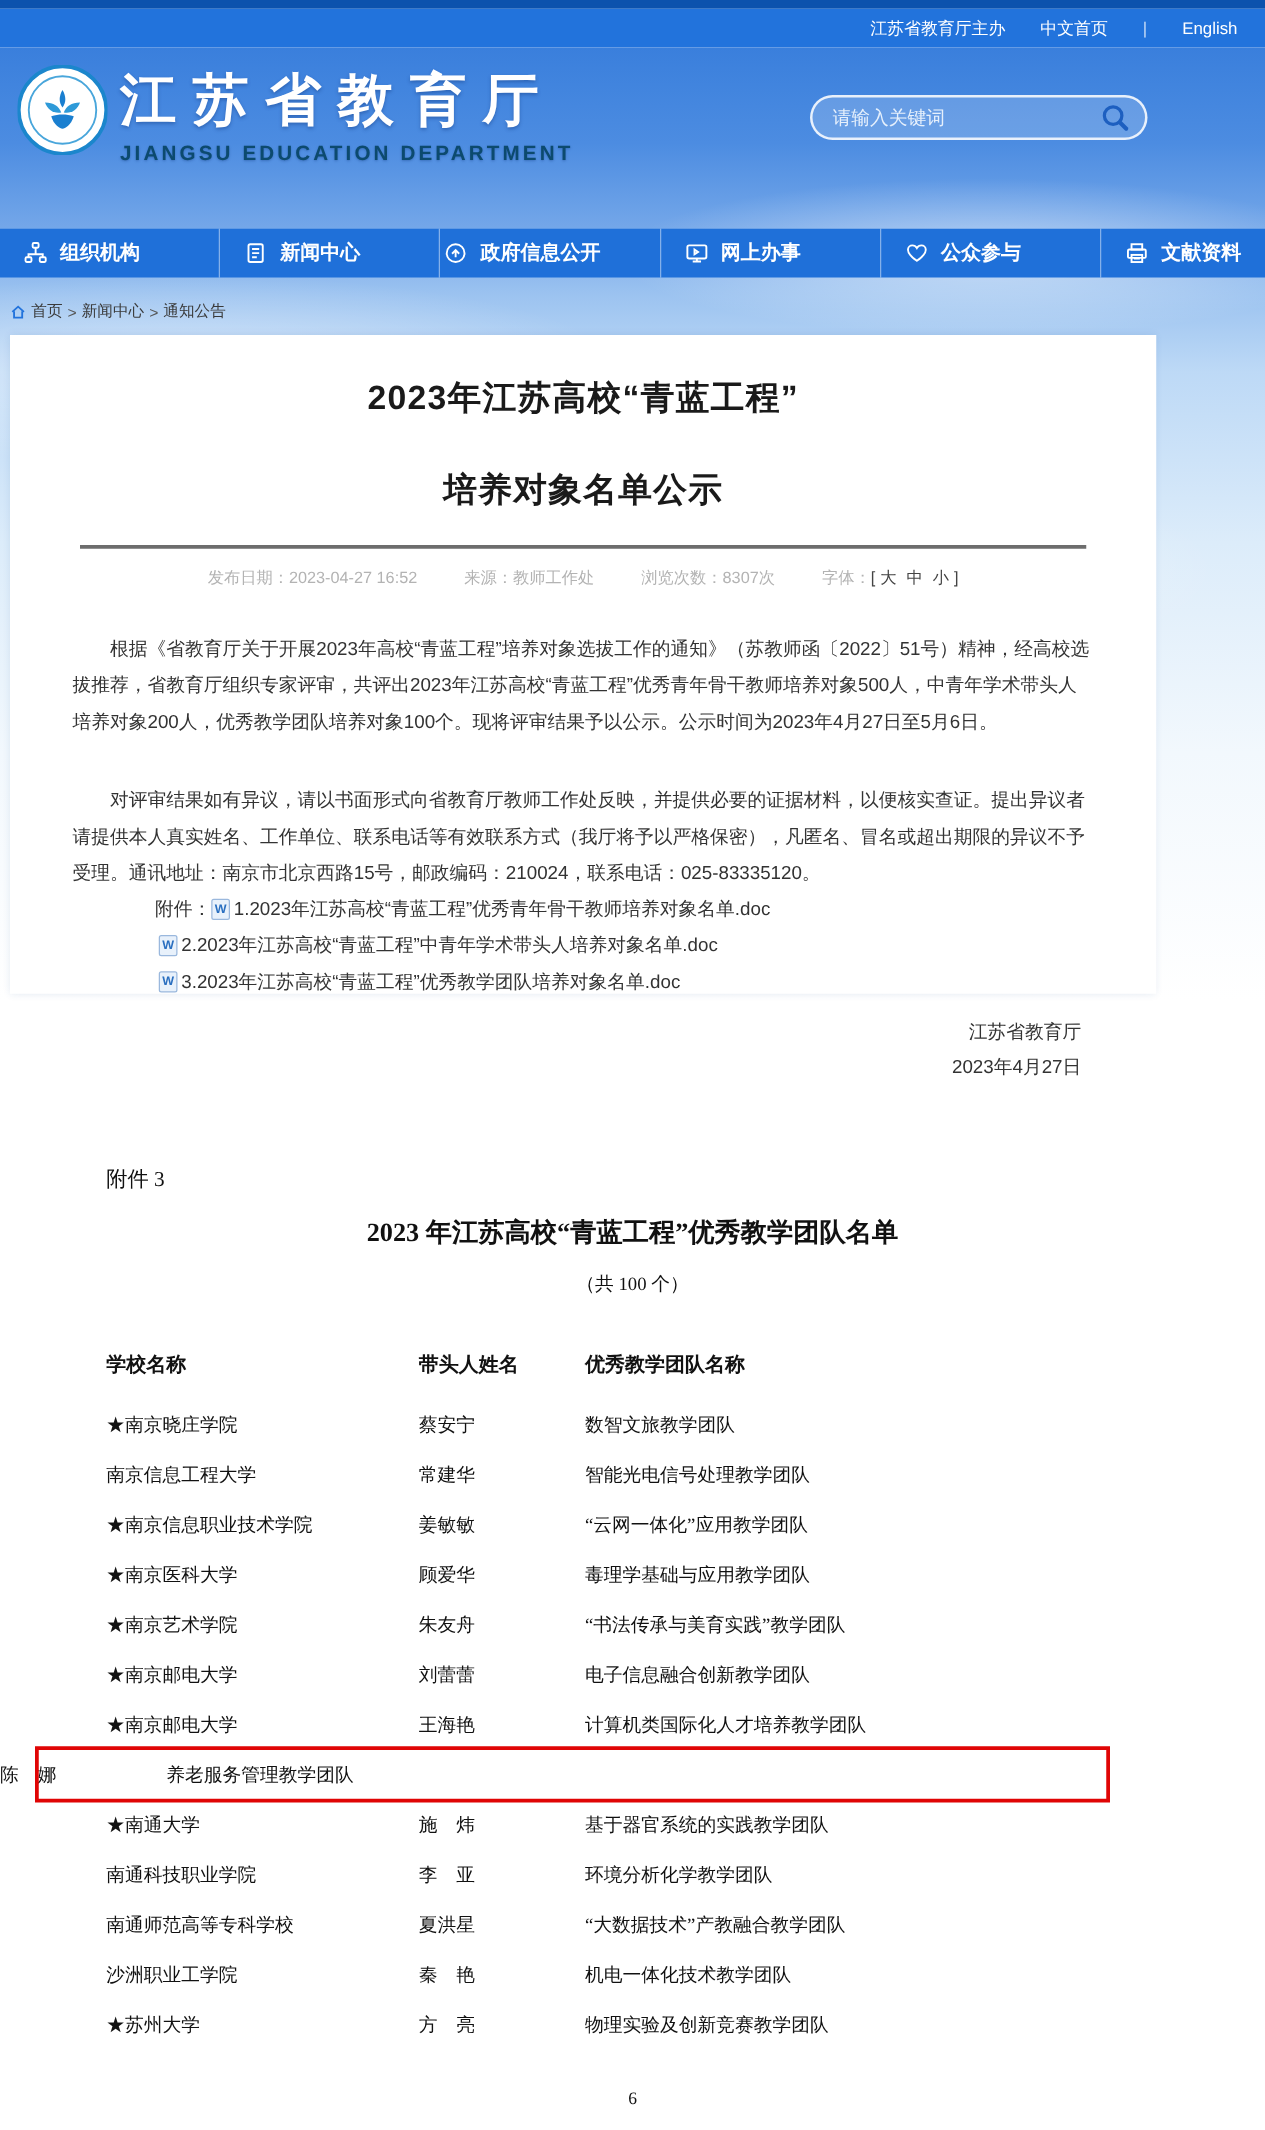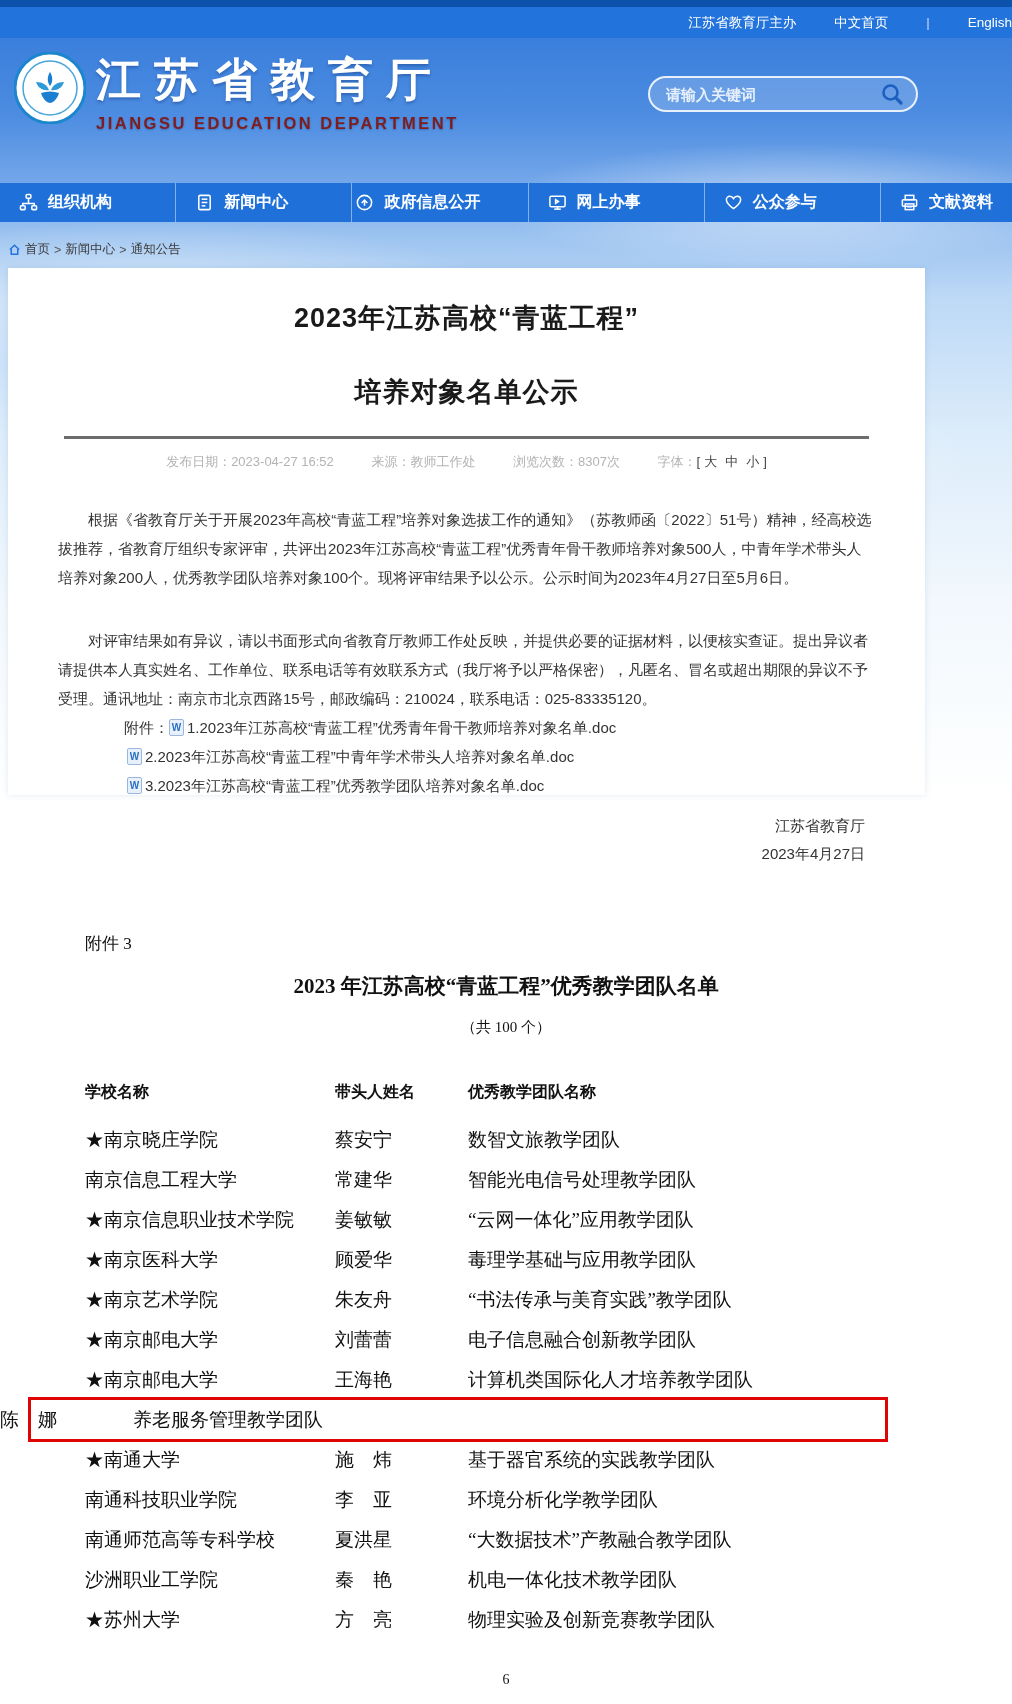--- a/index.html
+++ b/index.html
@@ -1,41 +1,41 @@
 <!DOCTYPE html>
 <html><head>
 <meta charset="utf-8">
 <style>
   * { margin:0; padding:0; box-sizing:border-box; }
   html,body { width:1012px; height:1704px; }
   body { position:relative; background:#fff; font-family:"Liberation Sans", sans-serif; overflow:hidden; }
 
   
   .top-strip { height:7px; background:#0c52ad; }
-  .top-links { height:31px; background:#2273dc; display:flex; align-items:center; justify-content:flex-end; gap:38px; }
+  .top-links { height:31px; background:#2273dc; display:flex; align-items:center; justify-content:flex-end; padding-right:22px; gap:28px; }
   .top-links span { color:#fff; font-size:13.5px; cursor:pointer; }
   .top-links .divider { color:rgba(255,255,255,.75); cursor:default; }
 
   
   .sky { position:absolute; top:38px; left:0; width:1012px; height:762px; z-index:0;
     background:
       radial-gradient(ellipse 420px 90px at 78% 22%, rgba(255,255,255,.50), rgba(255,255,255,0) 70%),
       radial-gradient(ellipse 500px 110px at 15% 34%, rgba(255,255,255,.45), rgba(255,255,255,0) 70%),
       radial-gradient(ellipse 600px 140px at 55% 55%, rgba(255,255,255,.55), rgba(255,255,255,0) 70%),
       linear-gradient(180deg, #3a7fdc 0%, #4c8ce1 10%, #74a7e9 19%, #9cc3f0 26%, #bdd9f6 34%, #dcecfa 52%, #f2f8fd 74%, #ffffff 100%);
   }
 
   
   .header { position:absolute; top:38px; left:0; width:1012px; height:145px; z-index:2; }
   .logo { position:absolute; left:14px; top:14px; width:72px; height:72px; }
   .site-titles { position:absolute; left:96px; top:12px; }
   .site-title { color:#fff; font-size:45px; font-weight:700; letter-spacing:13px; text-shadow:0 2px 3px rgba(20,60,130,.45); }
-  .site-subtitle { color:#7f1d1d; font-size:16.5px; font-weight:700; letter-spacing:2.5px; margin-top:4px; text-shadow:0 1px 2px rgba(20,60,130,.4); }
+  .site-subtitle { color:#0c4a6e; font-size:16.5px; font-weight:700; letter-spacing:2.5px; margin-top:4px; text-shadow:0 1px 2px rgba(20,60,130,.4); }
   .search-box { position:absolute; left:648px; top:38px; width:270px; height:36px; border:2px solid rgba(255,255,255,.85); border-radius:18px; background:rgba(255,255,255,.18); display:flex; align-items:center; padding:0 12px 0 16px; }
-  .search-box input { flex:1; border:none; outline:none; background:transparent; color:#4d7c0f; font-size:15px;font-weight:bold; }
+  .search-box input { flex:1; border:none; outline:none; background:transparent; color:#4d7c0f; font-size:15px; }
   .search-box input::placeholder { color:#e6f0fc; }
   .search-btn { width:24px; height:24px; cursor:pointer; }
 
   
   .nav { position:absolute; top:183px; left:0; width:1012px; height:39px; background:#1f70d9; display:flex; z-index:2;gap:44px; }
   .nav-item { flex:1; display:flex; align-items:center; justify-content:center; gap:10px; color:#fff; font-size:16px; font-weight:700; cursor:pointer; border-left:1px solid rgba(255,255,255,.45); }
   .nav-item:first-child { border-left:none; }
   .nav-item svg { width:19px; height:19px; stroke:#fff; fill:none; stroke-width:1.6; }
 
   
@@ -64,21 +64,21 @@
   .att-text { cursor:pointer; }
   .signature { text-align:right; font-size:15px; color:#333; line-height:28px; margin-top:12px; padding-right:10px; }
 
   
   .doc { position:absolute; top:860px; left:0; width:1012px; z-index:2; font-family:"Liberation Serif","DejaVu Serif",serif; color:#111; }
   .doc-label { position:absolute; left:85px; top:72px; font-size:17px; }
   .doc-title { position:absolute; left:0; top:112px; width:100%; text-align:center; font-size:21px; font-weight:700; }
   .doc-sub { position:absolute; left:0; top:158px; width:100%; text-align:center; font-size:15px; }
   .tbl-head { position:absolute; top:222px; left:0; width:1012px; display:flex; font-family:"Liberation Sans",sans-serif; font-weight:700; font-size:16px; }
   .tbl-rows { position:absolute; top:260px; left:0; width:1012px; }
-  .t-row { position:relative; display:flex; height:40px; align-items:center; font-size:19px; }
+  .t-row { position:relative; display:flex; height:40px; align-items:center; font-size:15px; }
   .c-school { width:335px; padding-left:85px; }
   .c-leader { width:133px; }
   .c-team { flex:1; }
   .tbl-head .c-school { }
   .red-box { display:none; }
   .t-row.highlighted .red-box { display:block; position:absolute; left:28px; right:124px; top:-3px; bottom:-2px; border:3px solid #e00505; pointer-events:none; }
   .page-num { position:absolute; top:812px; left:0; width:100%; text-align:center; font-size:14px; }
 </style>
 </head>
 <body>

